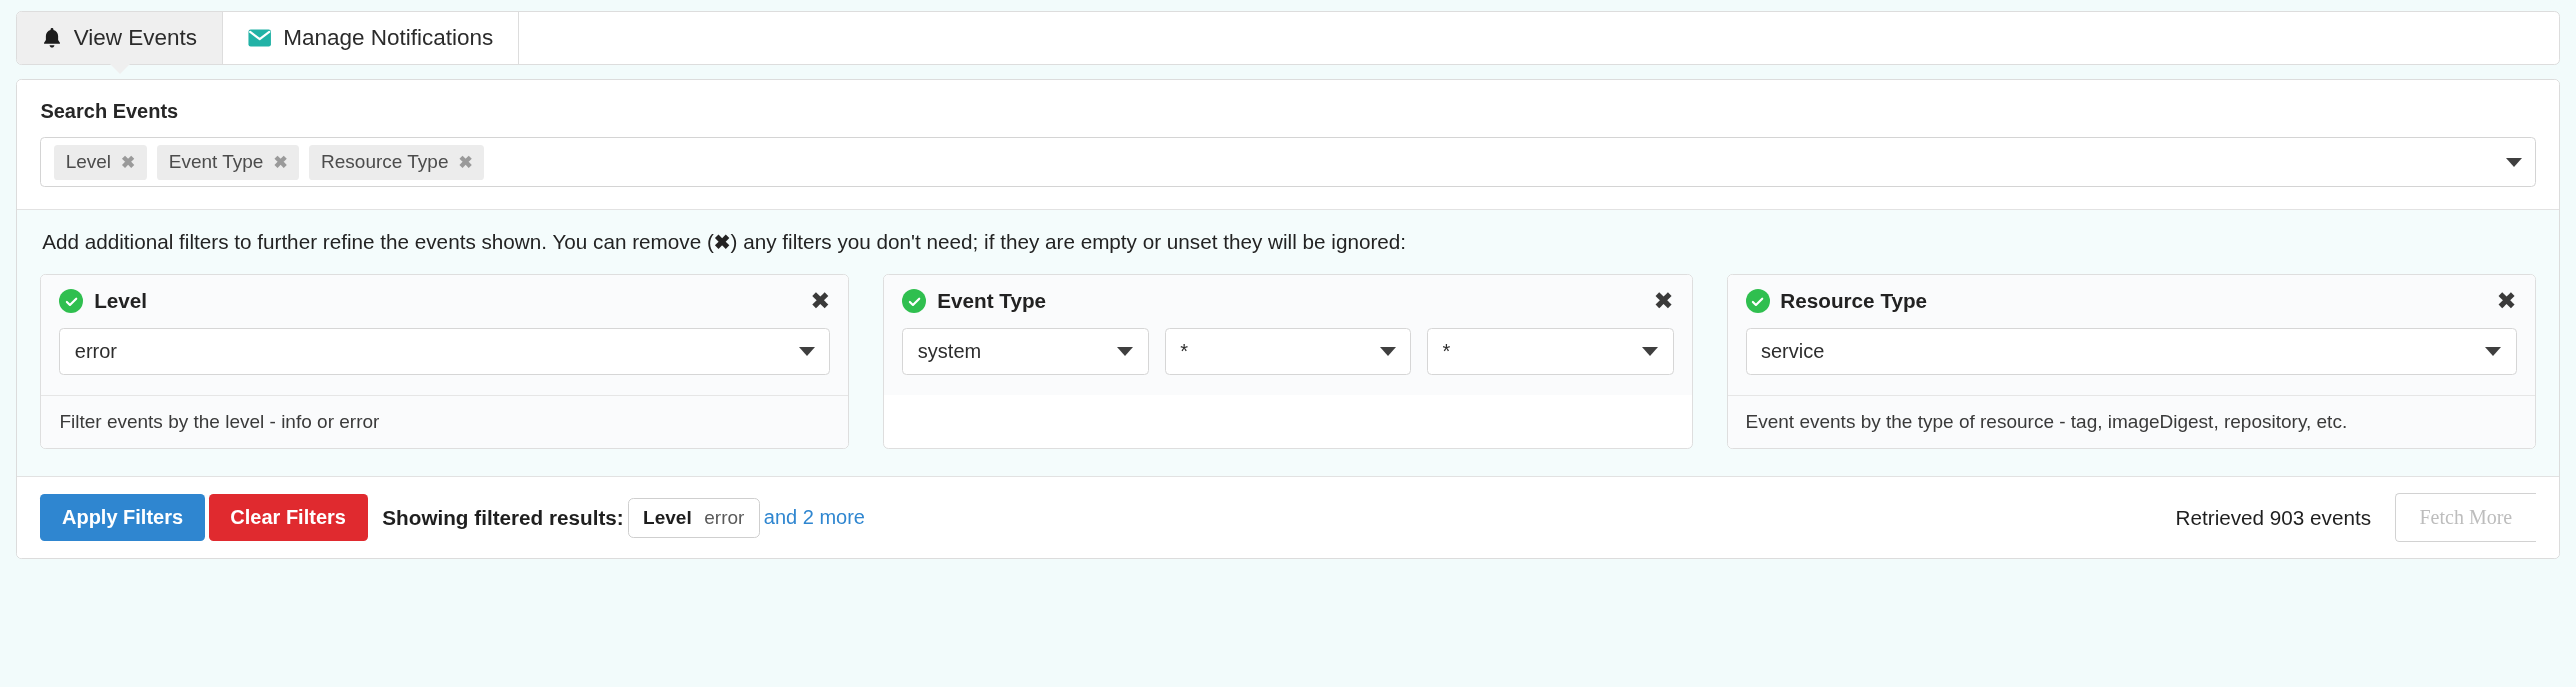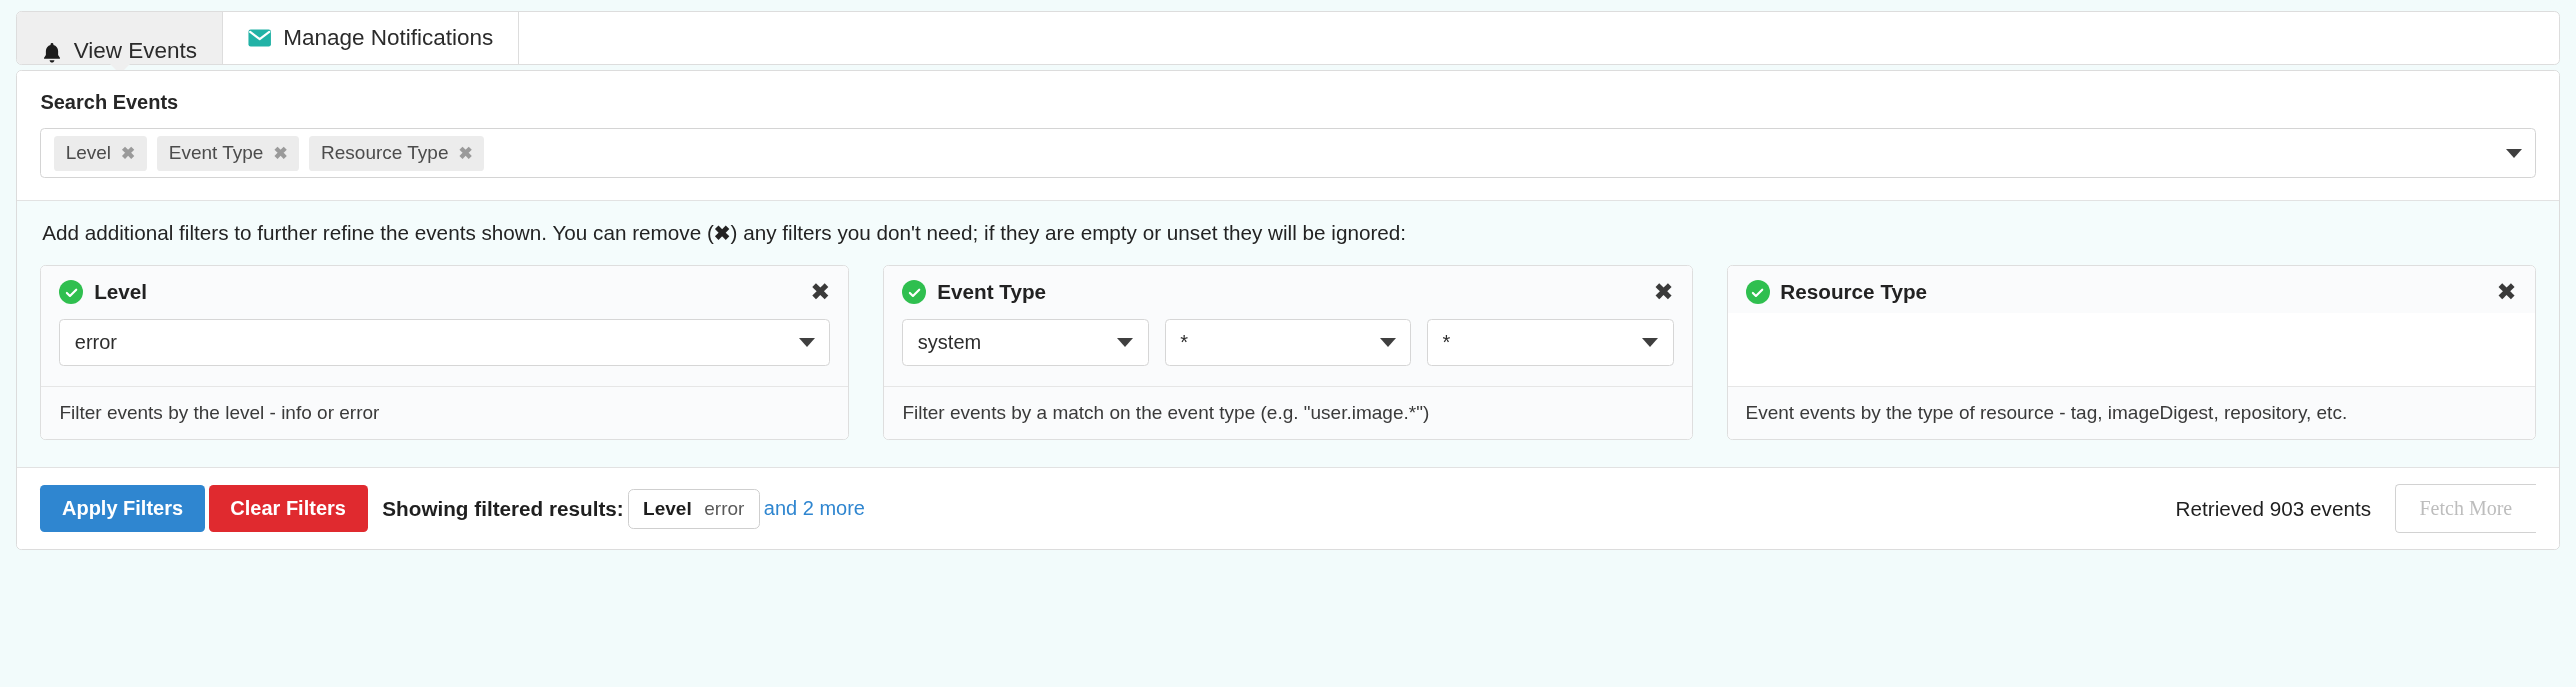--- a/index.html
+++ b/index.html
@@ -24,35 +24,35 @@
     display: flex; align-items: center; gap: 11.7px;
     padding: 0 25px;
     font-size: 22.5px; color: #2b2b2b;
     border-right: 0.9px solid #dddddd;
     position: relative;
     cursor: pointer;
     background: #ffffff;
     white-space: nowrap;
   }
   .tab:first-child { border-top-left-radius: 4.5px; border-bottom-left-radius: 4.5px; }
-  .tab.active { background: #efefef; align-items: flex-end; }
+  .tab.active { background: #efefef; }
   .tab.active:after {
     content: ""; position: absolute;
     left: 50%; transform: translateX(-50%);
     bottom: -10px;
     width: 0; height: 0;
     border-left: 10px solid transparent;
     border-right: 10px solid transparent;
     border-top: 10px solid #efefef;
   }
   .tab-icon { display: inline-flex; align-items: center; }
 
   
   .panel {
-    position: absolute; left: 16px; top: 70px; right: 16px;
+    position: absolute; left: 16px; top: 79px; right: 16px;
     background: #ffffff;
     border: 0.9px solid #dcdcdc;
     border-radius: 5.4px;
     overflow: hidden;
   }
   .panel-top { padding: 20px 23.4px 21.6px 23.4px; background: #ffffff; }
   .panel-title {
     font-size: 20px; font-weight: bold; color: #262626;
     margin: 0 0 14.4px 0;
   }
@@ -287,32 +287,37 @@
             </div>
             <div class="select">
               <span class="sv">*</span>
               <span class="caret-tri"></span>
             </div>
             <div class="select">
               <span class="sv">*</span>
               <span class="caret-tri"></span>
             </div>
           </div>
-          <div class="card-foot">Filter events by a match on the event type (e.g. "user.image.*")</div>
         </div>
 
         <div class="card">
           <div class="card-head">
             <span class="check-icon">
               <svg width="15.3" height="15.3" viewBox="0 0 17 17" aria-hidden="true">
                 <path d="M3.2 8.8 6.6 12.2 13.6 5.2" fill="none" stroke="#ffffff" stroke-width="2.4" stroke-linecap="round" stroke-linejoin="round"></path>
               </svg>
             </span>
             <span class="card-title">Resource Type</span>
             <span class="card-x">✖</span>
+          </div>
+          <div class="card-body">
+            <div class="select">
+              <span class="sv">service</span>
+              <span class="caret-tri"></span>
+            </div>
           </div>
           <div class="card-foot">Event events by the type of resource - tag, imageDigest, repository, etc.</div>
         </div>
 
       </div>
     </div>
 
     <div class="footbar">
       <button class="btn btn-apply">Apply Filters</button>
       <button class="btn btn-clear">Clear Filters</button>

